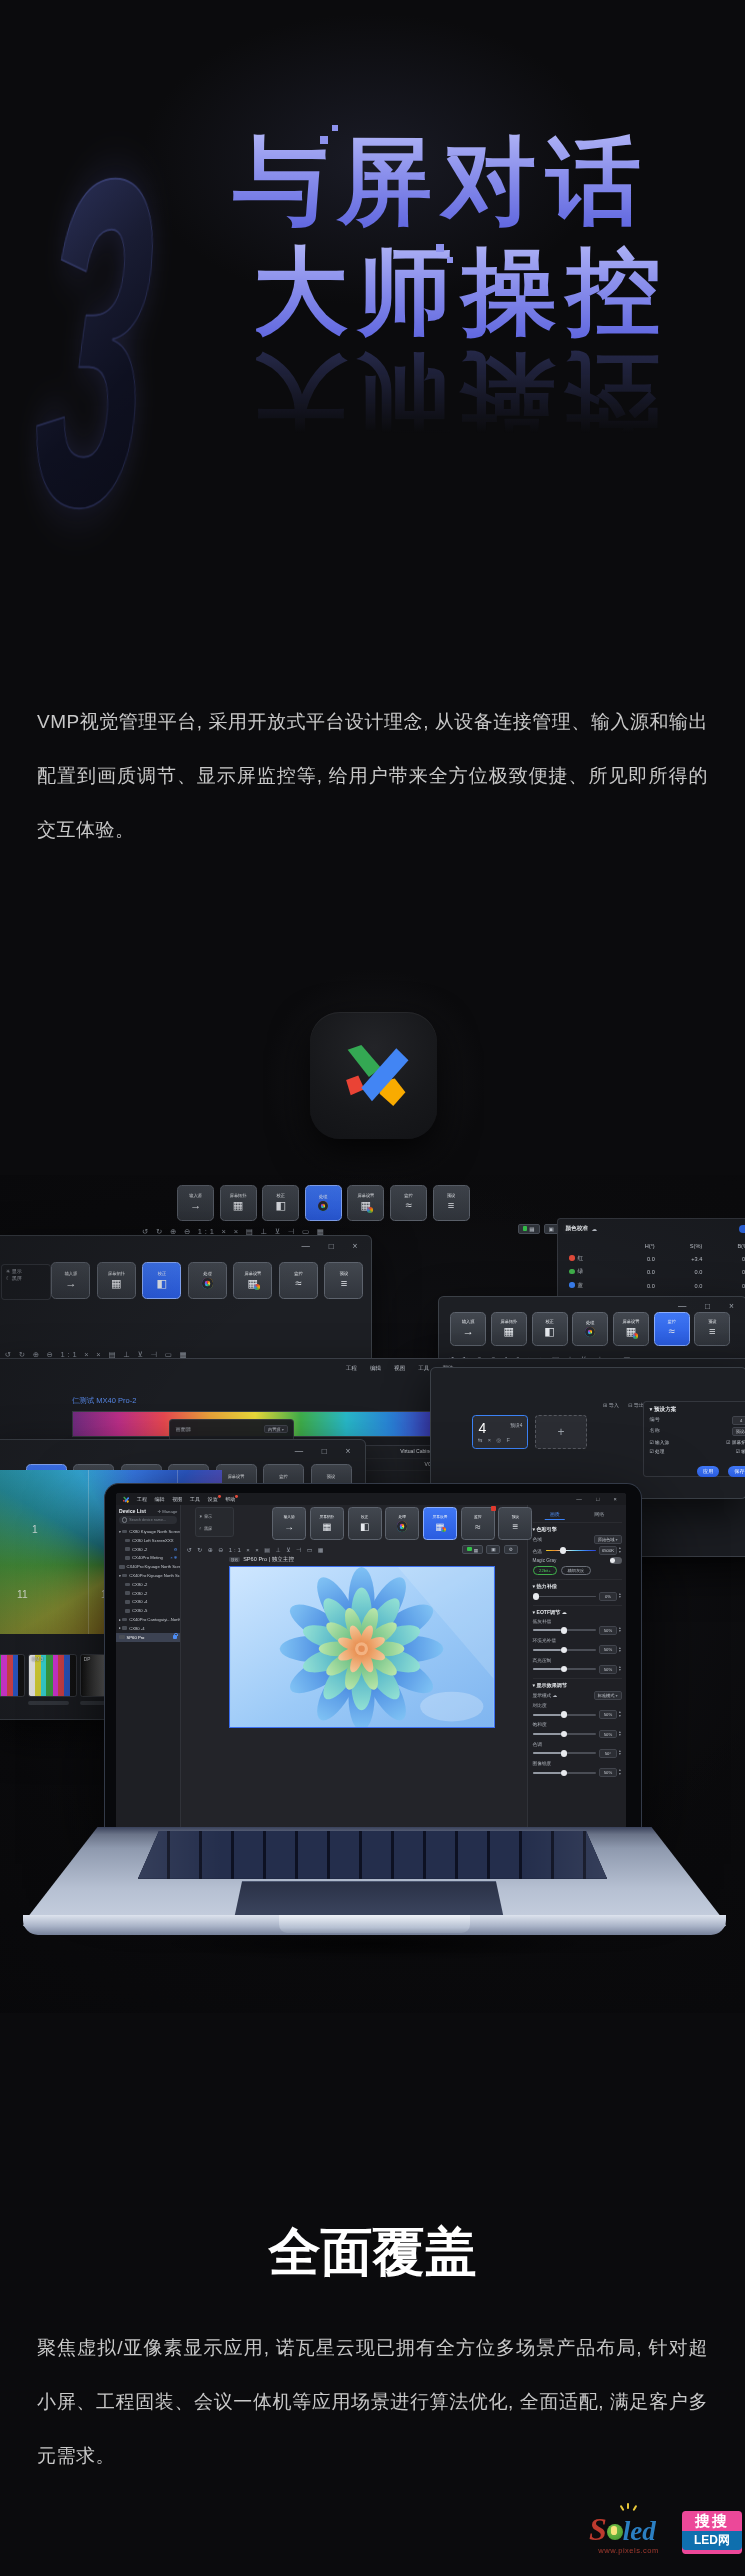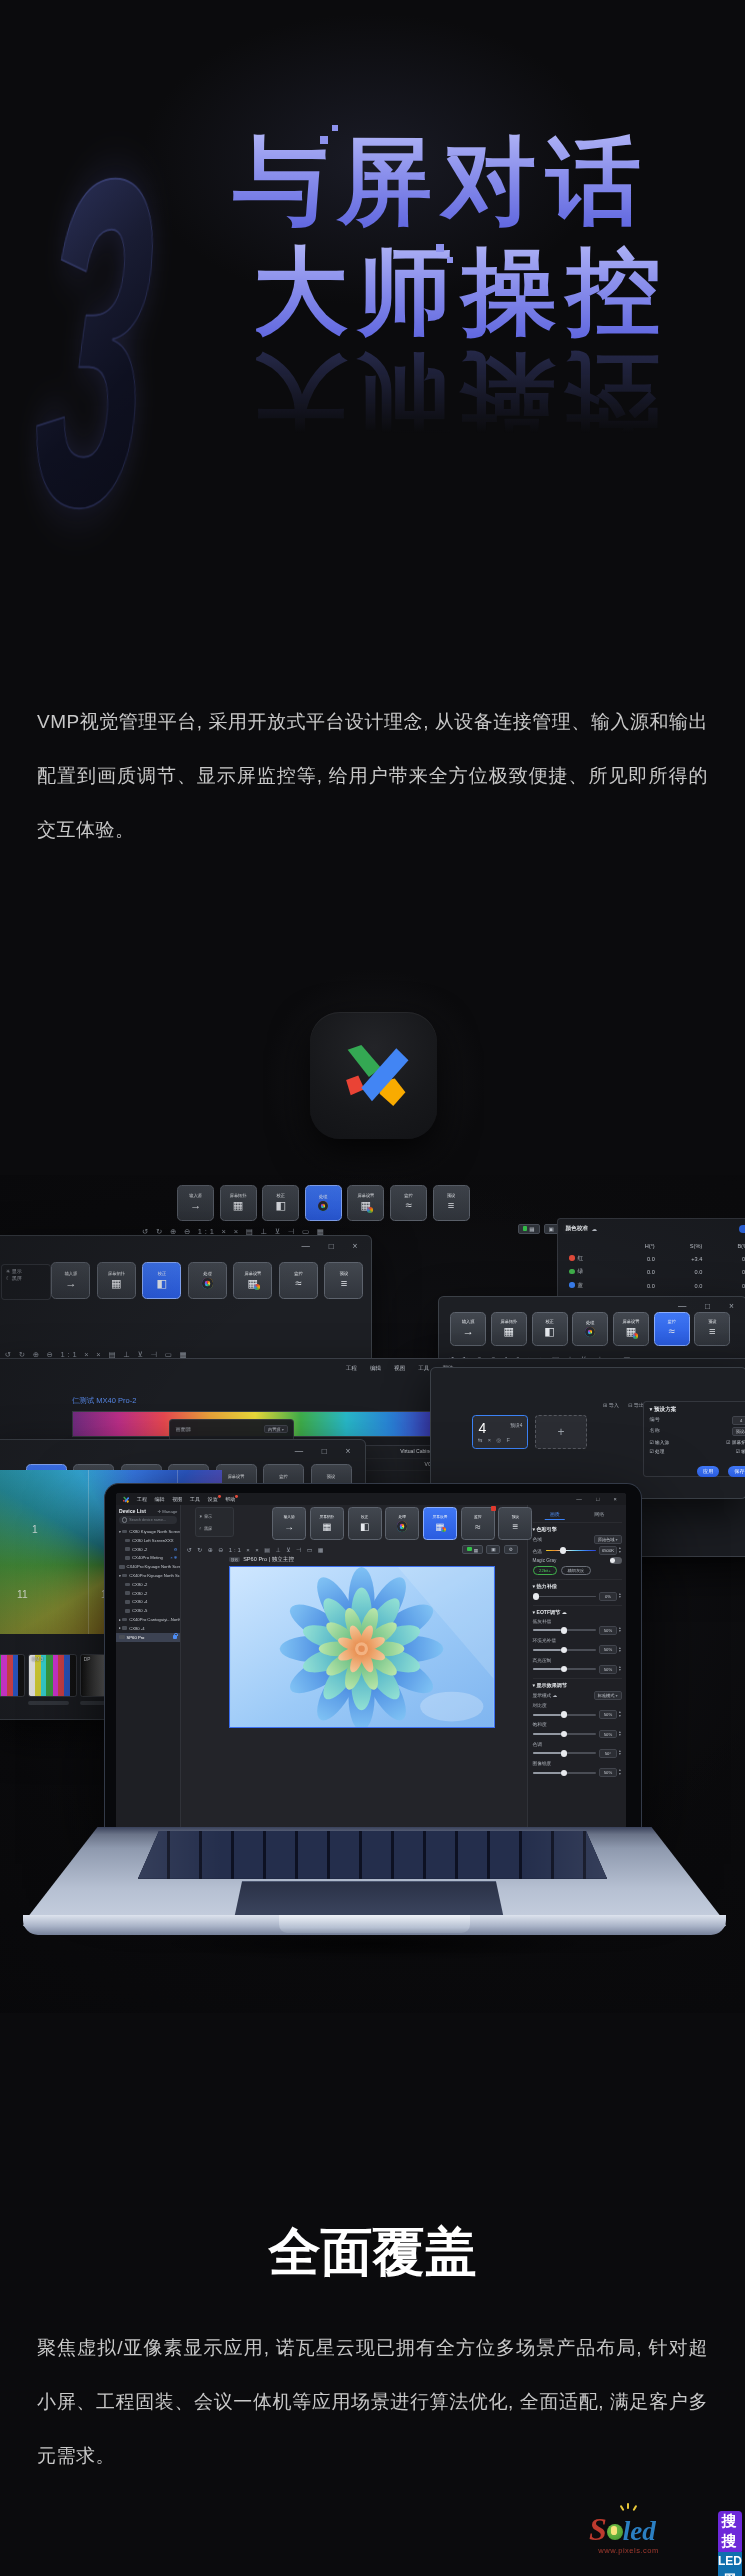--- a/index.html
+++ b/index.html
@@ -159,21 +159,21 @@
   .wm{position:absolute;left:589px;top:2505px;width:153px;height:67px;z-index:20;}
   .wm-s{font-family:"Liberation Serif","DejaVu Serif",serif;font-style:italic;font-weight:bold;
         font-size:32px;color:#bc3a2e;line-height:1;}
   .wm-led{font-family:"Liberation Serif","DejaVu Serif",serif;font-style:italic;font-weight:bold;
         font-size:27px;color:#2b7fc2;line-height:1;}
   .wm-o{display:inline-block;width:16px;height:16px;border-radius:50%;vertical-align:0;
         background:radial-gradient(circle at 40% 35%,#7ac648,#3f9030);position:relative;}
   .wm-o::after{content:"";position:absolute;left:4.7px;top:2.8px;width:5.6px;height:8.4px;border-radius:2.8px;background:#f6e27a;}
   .ray{position:absolute;width:1.9px;height:5.6px;background:#e8c83a;border-radius:0.9px;}
   .wm-url{position:absolute;left:9.3px;top:41px;font-size:7.5px;color:#a23b30;letter-spacing:0.5px;}
-  .wm-box{position:absolute;right:0;top:5.6px;width:24px;height:43px;background:#6d28d9;border-radius:3.7px;
+  .wm-box{position:absolute;right:0;top:5.6px;width:60px;height:43px;background:#ec4899;border-radius:3.7px;
         text-align:center;color:#fff;}
   .wm-box .c1{font-size:15px;font-weight:900;line-height:20.5px;letter-spacing:1.9px;}
   .wm-box .c2{font-size:12px;font-weight:800;line-height:18.6px;background:#0f6fae;border-radius:0 0 3.7px 3.7px;}
 </style>
 </head>
 <body>
 
 <div class="page">
 
   <div class="glow" style="left:93px;top:0;width:559px;height:354px;background:radial-gradient(55% 55% at 50% 45%,rgba(38,40,58,.55),transparent 75%);"></div>

